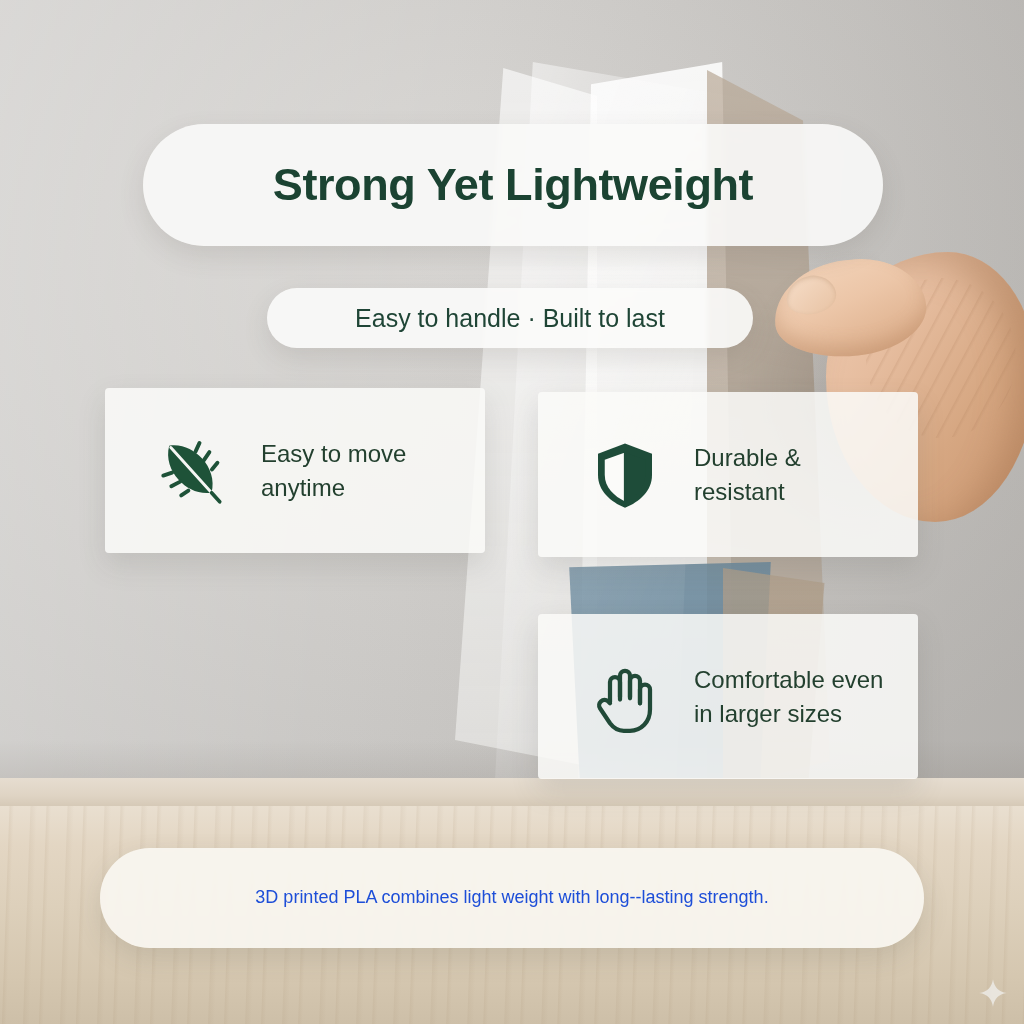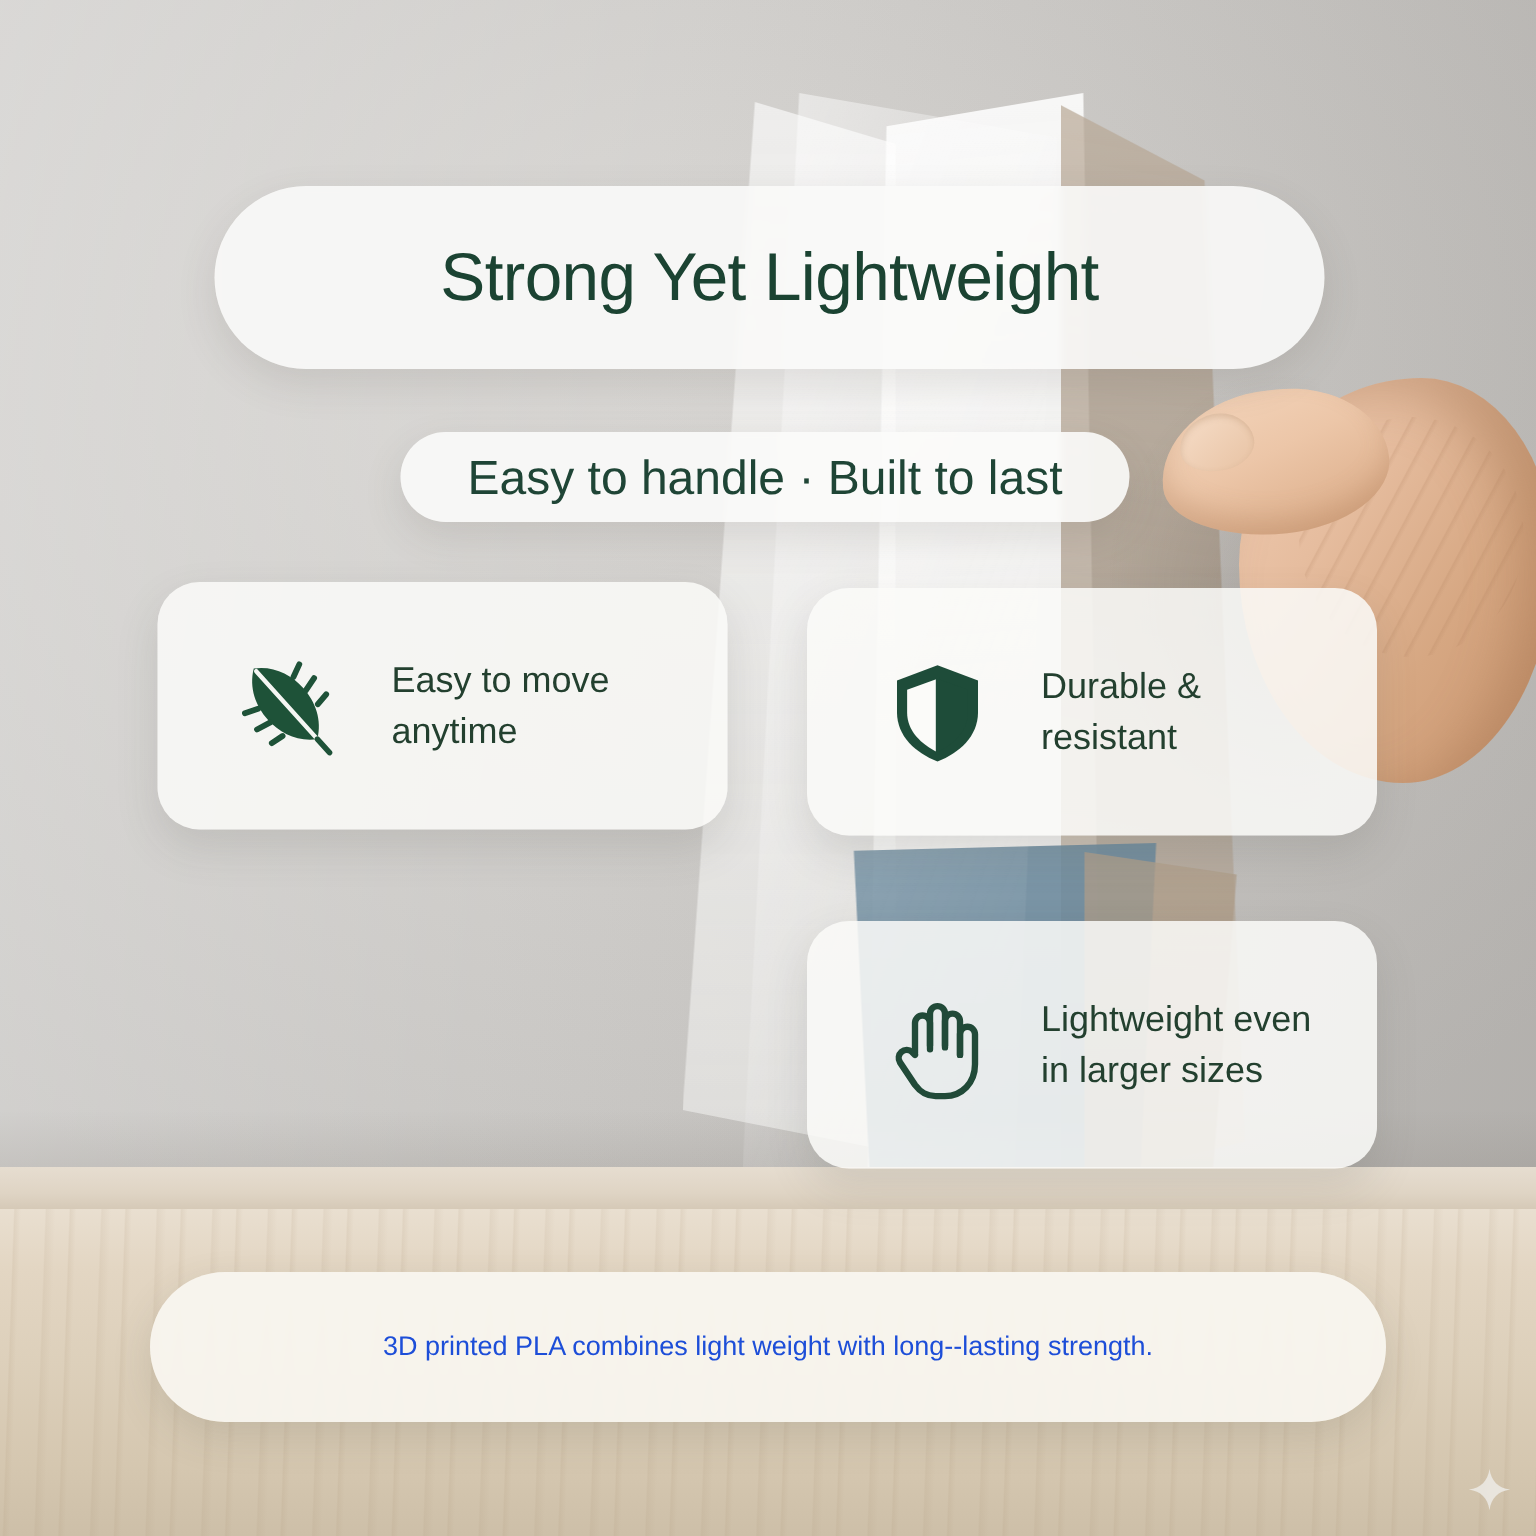--- a/index.html
+++ b/index.html
@@ -172,43 +172,43 @@
 
   #title-pill {
     left: 143px; top: 124px;
     width: 740px; height: 122px;
     border-radius: 61px;
     display: flex; align-items: center; justify-content: center;
     background: rgba(250,250,248,0.90);
   }
   #title-text {
     font-size: 45px;
-    font-weight: normal;
+    font-weight: bold;
     color: #1b4332;
     letter-spacing: -0.4px;
     white-space: nowrap;
   }
 
   #subtitle-pill {
     left: 267px; top: 288px;
     width: 486px; height: 60px;
     border-radius: 30px;
     display: flex; align-items: center; justify-content: center;
     background: rgba(251,251,249,0.90);
   }
   #subtitle-text {
-    font-size: 32px;
+    font-size: 25px;
     color: #1f4536;
     white-space: nowrap;
   }
 
   .feature-card {
     position: absolute;
     width: 380px; height: 165px;
-    border-radius: 28px;
+    border-radius: 4px;
     background: rgba(250,250,248,0.86);
     box-shadow: 0 12px 28px rgba(88,84,78,0.15);
     display: flex;
     align-items: center;
     padding: 0 22px 0 44px;
     box-sizing: border-box;
     gap: 26px;
   }
   #card-0 { left: 105px; top: 388px; }
   #card-1 { left: 538px; top: 392px; }
@@ -322,21 +322,21 @@
     <span class="feature-icon">
       <svg width="80" height="80" viewBox="0 0 64 64" aria-hidden="true">
         <g fill="none" stroke="#214a38" stroke-width="3.4" stroke-linecap="round" stroke-linejoin="round">
           <path d="M20 36 V20 a4 4 0 0 1 8 0 v14"></path>
           <path d="M28 32 V15 a4 4 0 0 1 8 0 v17"></path>
           <path d="M36 33 V19 a4 4 0 0 1 8 0 v18"></path>
           <path d="M44 37 V26 a4 4 0 0 1 8 0 v16c0 10-7 17-16 17h-5c-5 0-8-2-11-6L12 41a4.3 4.3 0 0 1 6.4-5.6L20 37"></path>
         </g>
       </svg>
     </span>
-    <span class="feature-label">Lightweight even in larger sizes</span>
+    <span class="feature-label">Comfortable even in larger sizes</span>
   </div>
 
   <div class="pill" id="footer-pill">
     <span id="footer-text">3D printed PLA combines light weight with long--lasting strength.</span>
   </div>
 
   <span id="sparkle">
     <svg width="30" height="30" viewBox="0 0 24 24" aria-hidden="true">
       <path d="M12 1 C12.9 7.4 16.6 11.1 23 12 C16.6 12.9 12.9 16.6 12 23 C11.1 16.6 7.4 12.9 1 12 C7.4 11.1 11.1 7.4 12 1 Z" fill="#efeeea" opacity="0.92"></path>
     </svg>

